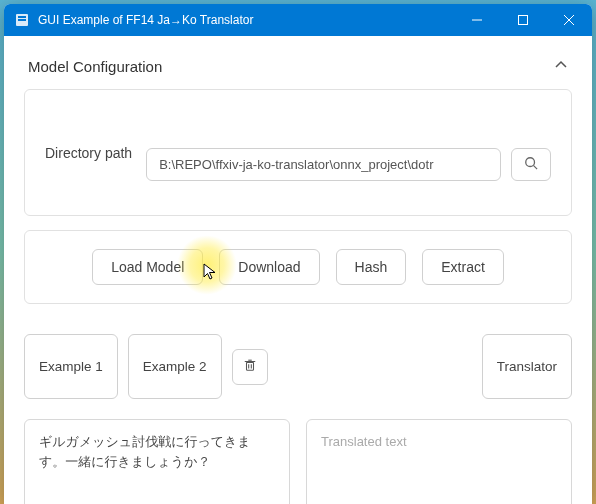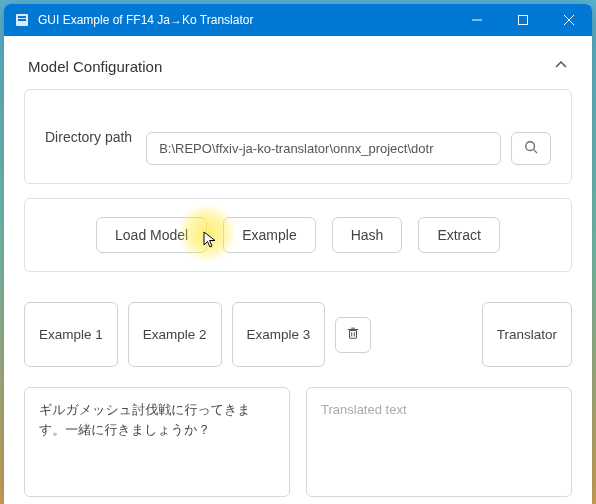--- a/index.html
+++ b/index.html
@@ -49,21 +49,21 @@
     justify-content: space-between;
     align-items: flex-end;
     padding: 6px 4px 14px 4px;
     font-size: 15px;
     color: #333;
   }
   .chevron { cursor: pointer; }
   .config-box {
     border: 1px solid #e1e1e1;
     border-radius: 6px;
-    padding: 18px 20px;
+    padding: 34px 20px;
     margin-bottom: 14px;
   }
   .dir-row { display: flex; align-items: center; gap: 14px; }
   .dir-label { font-size: 14px; color: #444; white-space: nowrap; }
   .dir-input-wrap { flex: 1; display: flex; gap: 10px; align-items: stretch; margin-top: 24px; }
   .dir-input {
     flex: 1;
     border: 1px solid #d0d0d0;
     border-radius: 6px;
     padding: 8px 12px;
@@ -207,34 +207,33 @@
                 </svg>
             </span>
           </button>
         </div>
       </div>
     </div>
 
     <div class="action-box">
       <div class="highlight"></div>
       <button class="btn">Load Model</button>
-      <button class="btn">Example</button>
+      <button class="btn">Download</button>
       <button class="btn">Hash</button>
       <button class="btn">Extract</button>
       <span class="cursor">
         <svg width="18" height="18" viewBox="0 0 18 18">
             <path d="M1 1 L1 14 L4.5 10.5 L7 16 L9 15 L6.5 9.5 L12 9.5 Z" fill="#fff" stroke="#000" stroke-width="1"></path>
           </svg>
       </span>
     </div>
 
     <div class="examples-row">
       <button class="btn small">Example 1</button>
       <button class="btn small">Example 2</button>
-      <button class="btn small">Example 3</button>
       <button class="trash-btn">
         <span>
           <svg width="14" height="14" viewBox="0 0 16 16" fill="none" stroke="#555" stroke-width="1.2">
               <rect x="4" y="5" width="8" height="9" rx="1"></rect>
               <line x1="2" y1="4" x2="14" y2="4"></line>
               <line x1="6" y1="2.5" x2="10" y2="2.5"></line>
               <line x1="6.5" y1="7" x2="6.5" y2="12"></line>
               <line x1="9.5" y1="7" x2="9.5" y2="12"></line>
             </svg>
         </span>

